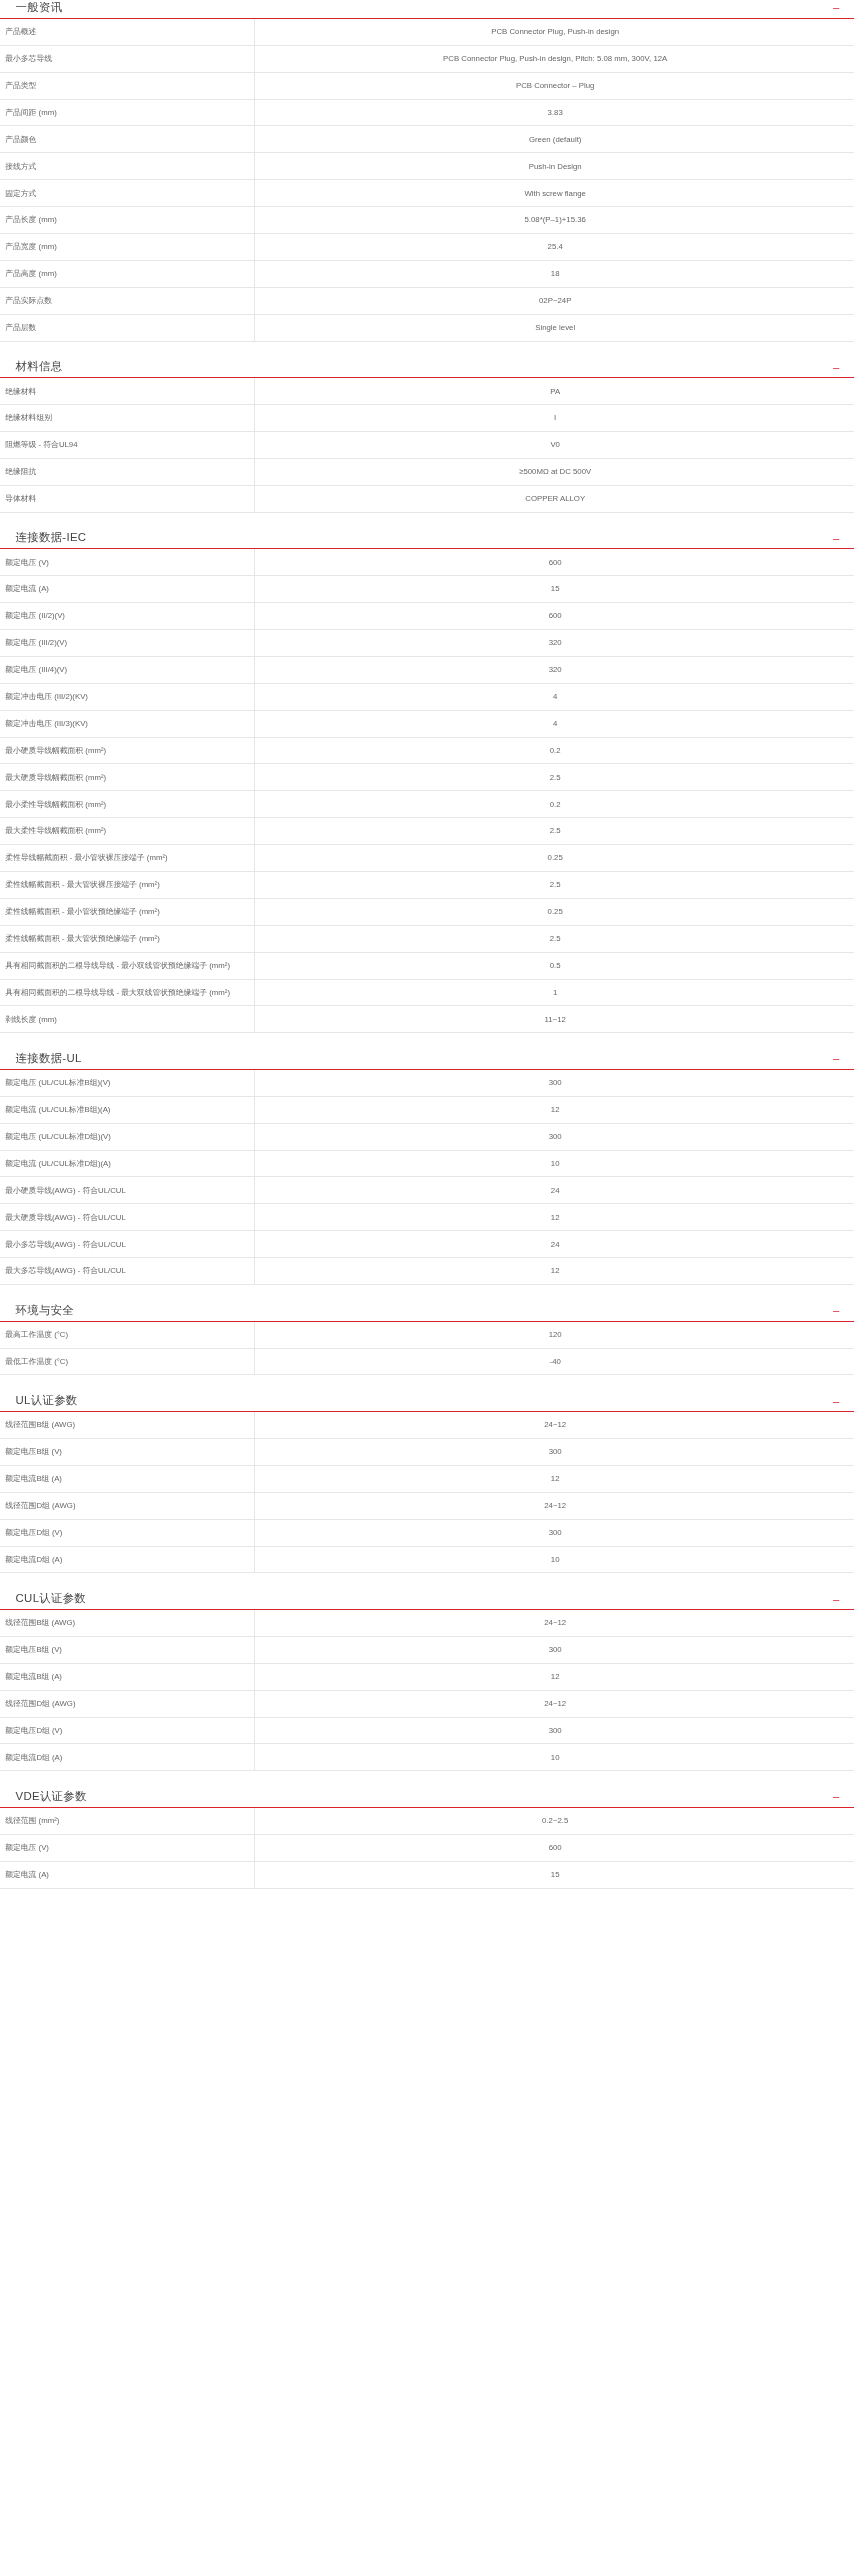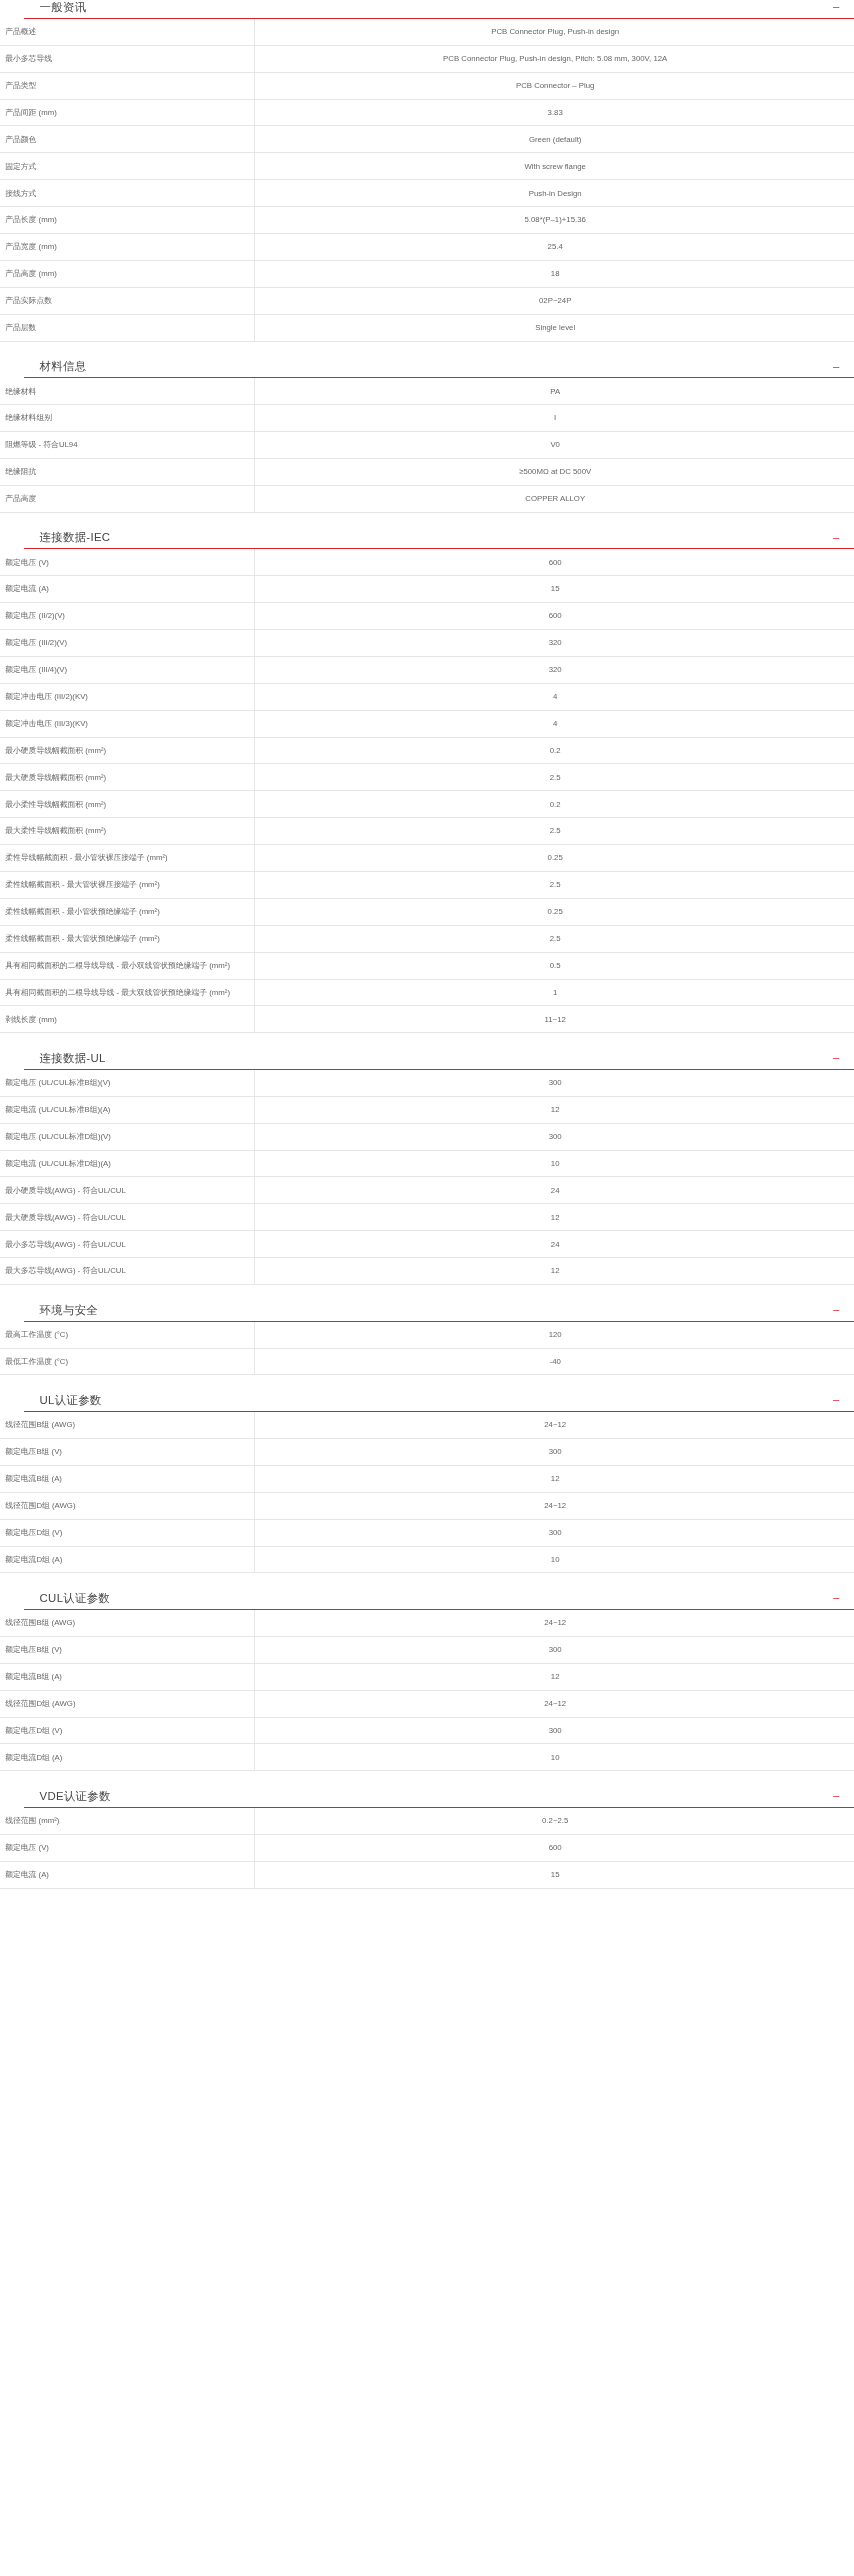--- a/index.html
+++ b/index.html
@@ -16,26 +16,25 @@
     width: 855px;
     margin: 0 auto;
     padding: 0;
     box-sizing: border-box;
   }
   .section {
     margin: 0 0 17.7px 0;
   }
   .section-head {
     display: flex;
-    align-items: center;
+    align-items: flex-end;
     justify-content: space-between;
     border-bottom: 1px solid #d8232a;
     padding: 0 15.6px 3.1px 15.6px;
     margin-bottom: 0;
-    margin-left: 24px;
   }
   .section-title {
     font-size: 11.4px;
     color: #444444;
     letter-spacing: 0.3px;
     line-height: 1.3;
   }
   .section-marker {
     color: #d8232a;
     font-size: 11.4px;
@@ -95,28 +94,28 @@
             </tr>
             <tr>
               <td class="k">产品间距 (mm)</td>
               <td class="v">3.83</td>
             </tr>
             <tr>
               <td class="k">产品颜色</td>
               <td class="v">Green (default)</td>
             </tr>
             <tr>
+              <td class="k">接线方式</td>
+              <td class="v">Push-in Design</td>
+            </tr>
+            <tr>
               <td class="k">固定方式</td>
               <td class="v">With screw flange</td>
             </tr>
             <tr>
-              <td class="k">接线方式</td>
-              <td class="v">Push-in Design</td>
-            </tr>
-            <tr>
               <td class="k">产品长度 (mm)</td>
               <td class="v">5.08*(P–1)+15.36</td>
             </tr>
             <tr>
               <td class="k">产品宽度 (mm)</td>
               <td class="v">25.4</td>
             </tr>
             <tr>
               <td class="k">产品高度 (mm)</td>
               <td class="v">18</td>
@@ -149,21 +148,21 @@
             </tr>
             <tr>
               <td class="k">阻燃等级 - 符合UL94</td>
               <td class="v">V0</td>
             </tr>
             <tr>
               <td class="k">绝缘阻抗</td>
               <td class="v">≥500MΩ at DC 500V</td>
             </tr>
             <tr>
-              <td class="k">产品高度</td>
+              <td class="k">导体材料</td>
               <td class="v">COPPER ALLOY</td>
             </tr>
           </tbody>
         </table>
       </div>
       <div class="section">
         <div class="section-head">
           <div class="section-title">连接数据-IEC</div>
           <div class="section-marker">–</div>
         </div>

